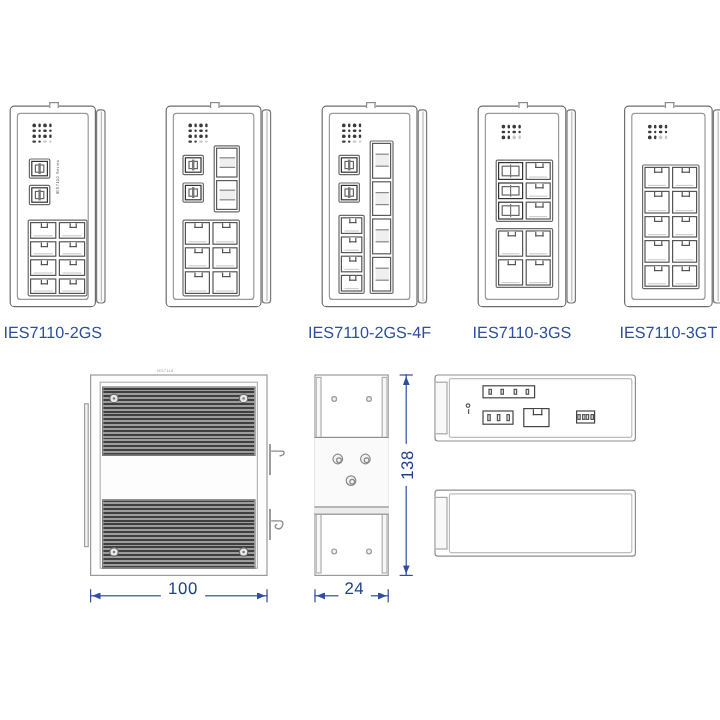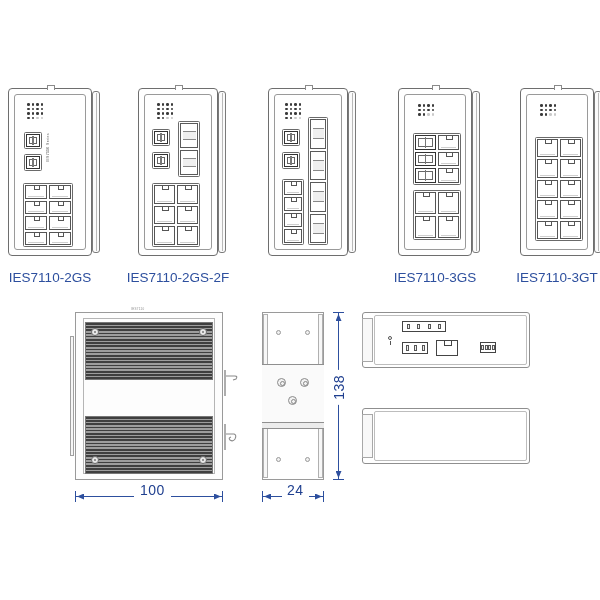--- a/index.html
+++ b/index.html
@@ -158,21 +158,21 @@
   }
   .dimtext.vert{writing-mode:vertical-rl;transform:rotate(180deg);}
 </style>
 </head>
 <body>
 
 <div class="stage">
 
   <div class="front-row">
 
-    <div class="device" style="left:8px;width:84px;">
+    <div class="device" style="left:8px;width:72px;">
       <div class="chassis" style="height:168px;">
         <div class="top-nub"></div>
         <div class="side-rail"></div>
         <div class="face">
           <div class="leds" style="left:12px;top:8px;grid-template-columns:repeat(4,2.6px);">
             <span class="led"></span>
               <span class="led"></span>
               <span class="led"></span>
               <span class="led"></span>
             <span class="led"></span>
@@ -246,21 +246,20 @@
           <div class="pgroup" style="left:7px;top:88px;width:48px;height:64px;grid-template-columns:1fr 1fr;grid-template-rows:repeat(3,1fr);">
             <div class="rj45"></div>
               <div class="rj45"></div>
             <div class="rj45"></div>
               <div class="rj45"></div>
             <div class="rj45"></div>
               <div class="rj45"></div>
           </div>
         </div>
       </div>
-      <div class="dev-label" style="left:-50%;width:200%;">IES7110-2GS-2F</div>
     </div>
 
     <div class="device" style="left:268px;width:80px;">
       <div class="chassis" style="height:168px;">
         <div class="top-nub"></div>
         <div class="side-rail"></div>
         <div class="face">
           <div class="leds" style="left:10px;top:8px;grid-template-columns:repeat(4,2.6px);">
             <span class="led"></span>
               <span class="led"></span>
@@ -292,20 +291,21 @@
               <div class="fiber"></div>
           </div>
           <div class="pgroup" style="left:7px;top:84px;width:22px;height:66px;grid-template-rows:repeat(4,1fr);">
             <div class="rj45"></div>
               <div class="rj45"></div>
               <div class="rj45"></div>
               <div class="rj45"></div>
           </div>
         </div>
       </div>
+      <div class="dev-label" style="left:-50%;width:200%;">IES7110-2GS-4F</div>
     </div>
 
     <div class="device" style="left:398px;width:74px;">
       <div class="chassis" style="height:168px;">
         <div class="top-nub"></div>
         <div class="side-rail"></div>
         <div class="face">
           <div class="leds" style="left:13px;top:9px;grid-template-columns:repeat(4,2.6px);">
             <span class="led"></span>
               <span class="led"></span>

